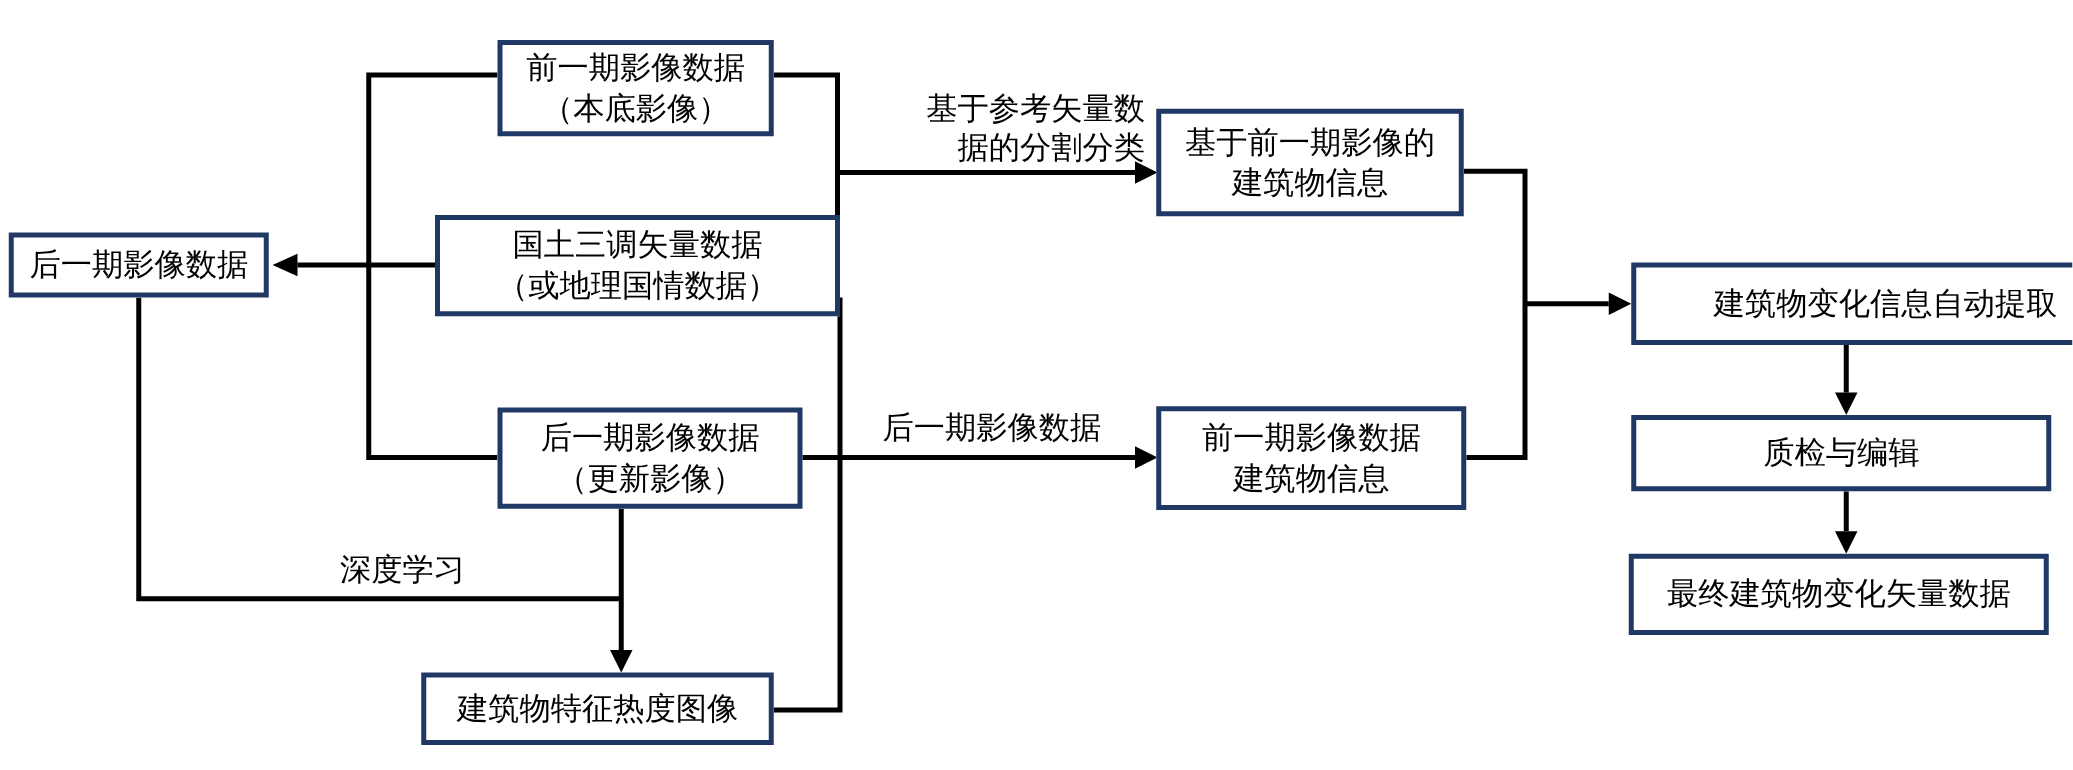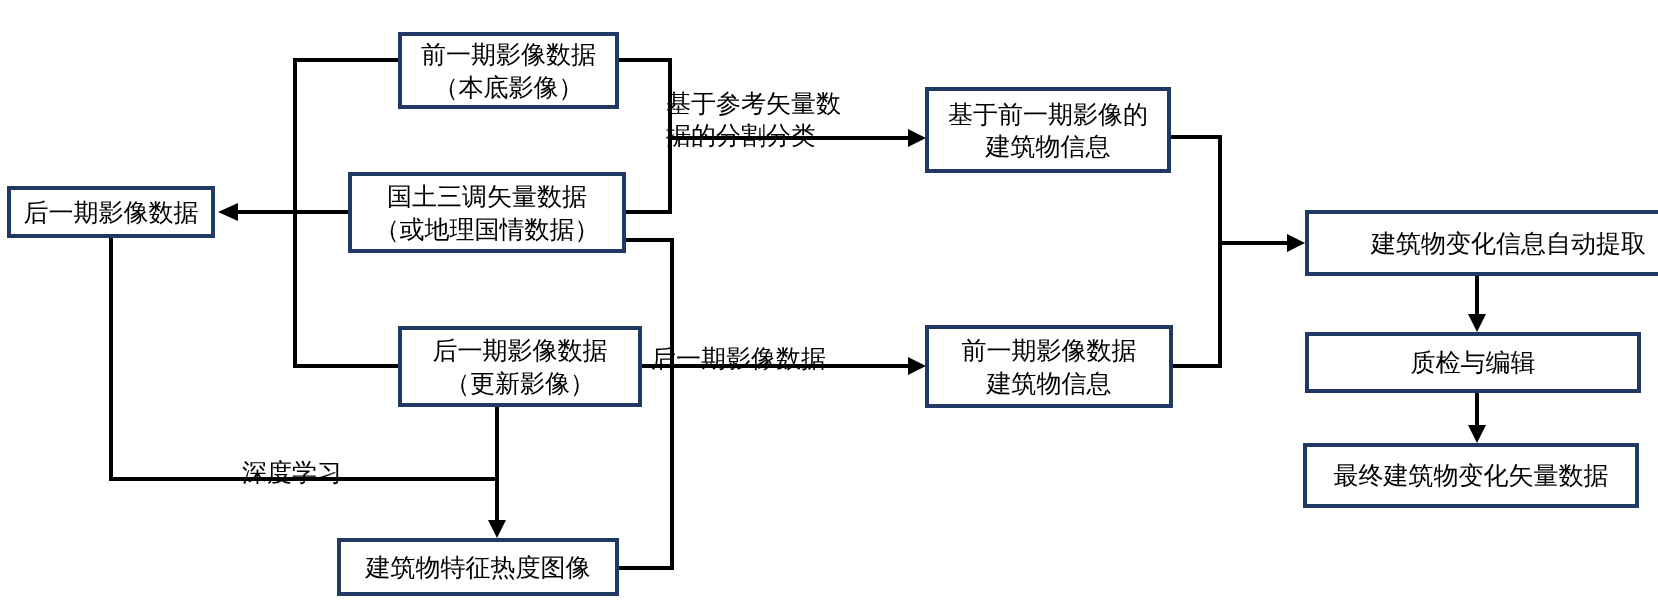--- a/index.html
+++ b/index.html
@@ -18,25 +18,24 @@
     border:4px solid #1f3864;
     background:#ffffff;
     display:flex;flex-direction:column;
     align-items:center;justify-content:center;
     text-align:center;
     font-size:25px;line-height:1.3;
     color:#000000;
   }
   .edge-label{
     position:absolute;
-    text-align:left;
+    text-align:right;
     font-size:25px;line-height:1.28;
     color:#000000;
     white-space:nowrap;
-    margin-top:16px;
   }
 </style>
 </head>
 <body>
 
 <div id="stage">
 
   <svg id="wires" viewBox="0 0 1658 616">
     <g fill="none" stroke="#000000" stroke-width="4" stroke-linejoin="miter">
       <path d="M398 60 H295 V366 H398"></path>
@@ -65,21 +64,21 @@
 
   <div class="node" style="left:398px;top:22px;width:221px;height:77px;margin-top:10px;">
     <span>前一期影像数据</span>
     <span>（本底影像）</span>
   </div>
 
   <div class="node" style="left:7px;top:186px;width:208px;height:52px;">
     <span>后一期影像数据</span>
   </div>
 
-  <div class="node" style="left:348px;top:172px;width:278px;height:81px;">
+  <div class="node" style="left:348px;top:172px;width:324px;height:81px;">
     <span>国土三调矢量数据</span>
     <span>（或地理国情数据）</span>
   </div>
 
   <div class="node" style="left:398px;top:326px;width:244px;height:81px;">
     <span>后一期影像数据</span>
     <span>（更新影像）</span>
   </div>
 
   <div class="node" style="left:337px;top:538px;width:282px;height:58px;">
@@ -103,21 +102,21 @@
   <div class="node" style="left:1305px;top:332px;width:336px;height:61px;">
     <span>质检与编辑</span>
   </div>
 
   <div class="node" style="left:1303px;top:443px;width:336px;height:65px;">
     <span>最终建筑物变化矢量数据</span>
   </div>
 
   <div class="edge-label" style="left:666px;top:71px;width:250px;">
     <span style="display:block;">基于参考矢量数</span>
-    <span style="display:block;">据的分割分类</span>
+    <span style="display:block;font-family:Liberation Serif, serif;">据的分割分类</span>
   </div>
 
   <div class="edge-label" style="left:651px;top:326px;width:230px;">
     <span>后一期影像数据</span>
   </div>
 
   <div class="edge-label" style="left:242px;top:440px;width:130px;">
     <span>深度学习</span>
   </div>
 

